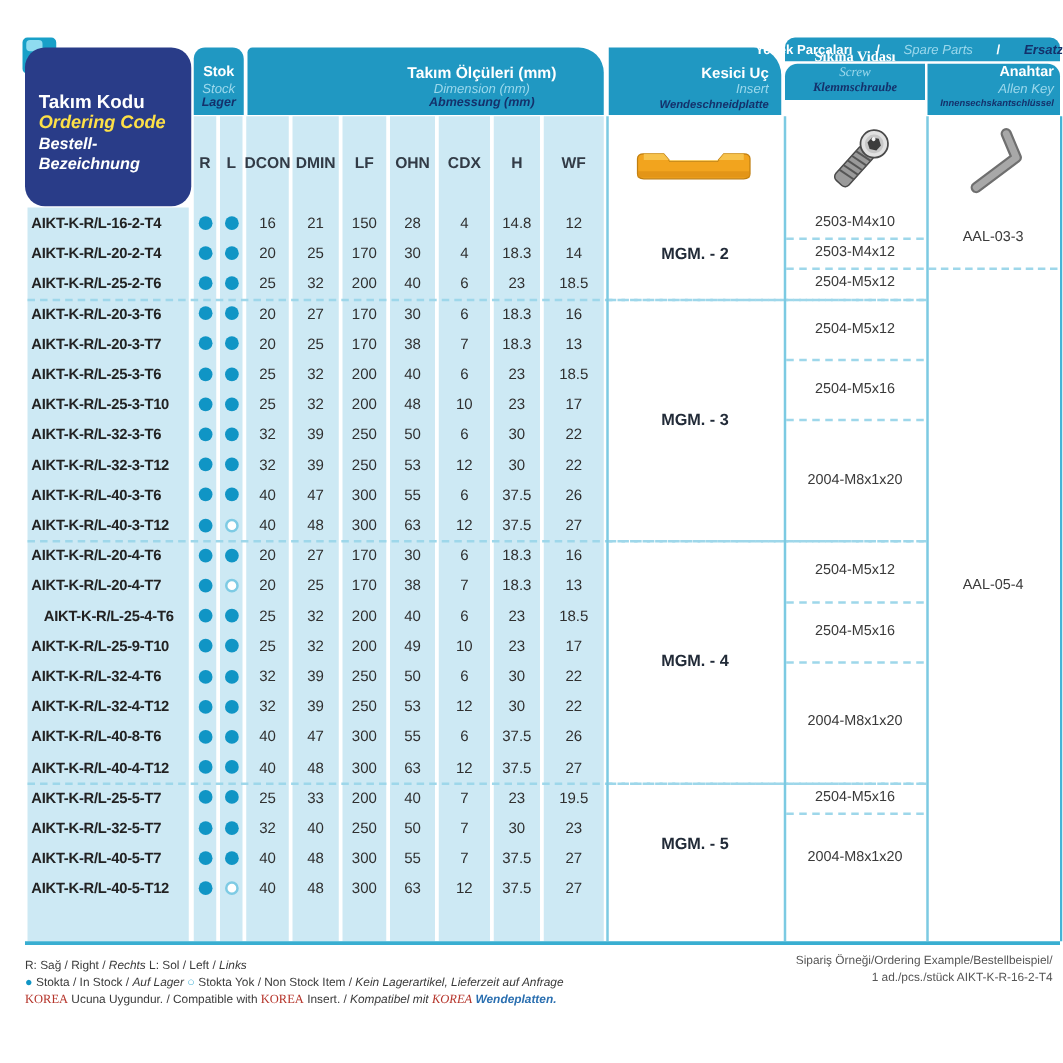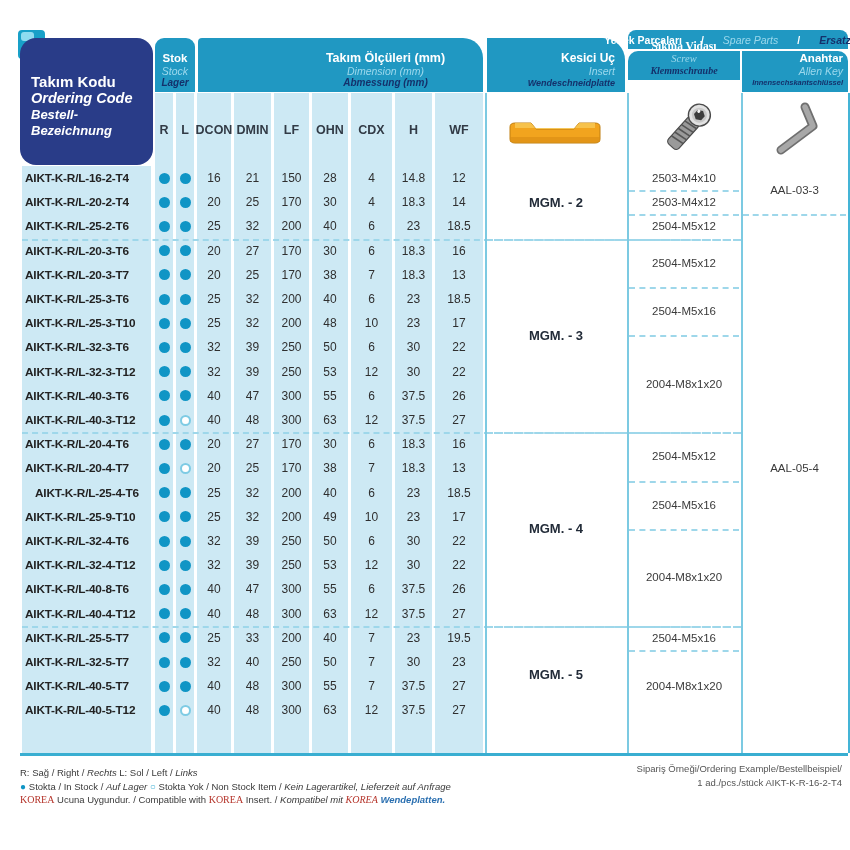--- a/index.html
+++ b/index.html
@@ -4,21 +4,21 @@
 <style>
   html,body{margin:0;padding:0;background:#fff;}
   .page{position:relative;width:850px;height:850px;background:#ffffff;overflow:hidden;
         font-family:"Liberation Sans", sans-serif;}
   .abs{position:absolute;}
   
   .band{background:#2098c2;color:#fff;}
   .code-box{background:#293c88;border-radius:16px;z-index:3;color:#fff;
             display:flex;flex-direction:column;justify-content:flex-end;padding:0 0 26px 11px;box-sizing:border-box;}
   .code-box .l1{font-weight:bold;font-size:15px;}
-  .code-box .l2{font-weight:bold;font-style:italic;font-size:14.5px;color:#ffffff;line-height:17px;}
+  .code-box .l2{font-weight:bold;font-style:italic;font-size:14.5px;color:#fde047;line-height:17px;}
   .code-box .l3{font-weight:bold;font-style:italic;font-size:13px;color:#fff;line-height:16px;}
   .tri{display:flex;flex-direction:column;justify-content:flex-end;box-sizing:border-box;padding-bottom:3px;}
   .tri .t1{font-weight:bold;font-size:11.5px;color:#fff;line-height:13px;}
   .tri .t2{font-style:italic;font-size:10.5px;color:#9bd8ec;line-height:12px;}
   .tri .t3{font-weight:bold;font-style:italic;font-size:10px;color:#14316b;line-height:12px;}
   .center{text-align:center;}
   .right{text-align:right;}
   .tab{background:#18a0c8;border:2px solid #fff;border-radius:6px;z-index:2;}
   .tab .inner{position:absolute;left:3px;top:2px;width:13px;height:9px;background:#8fdcf0;border-radius:3px;}
   .spare-band{border-radius:8px 8px 0 0;display:flex;align-items:center;justify-content:center;

